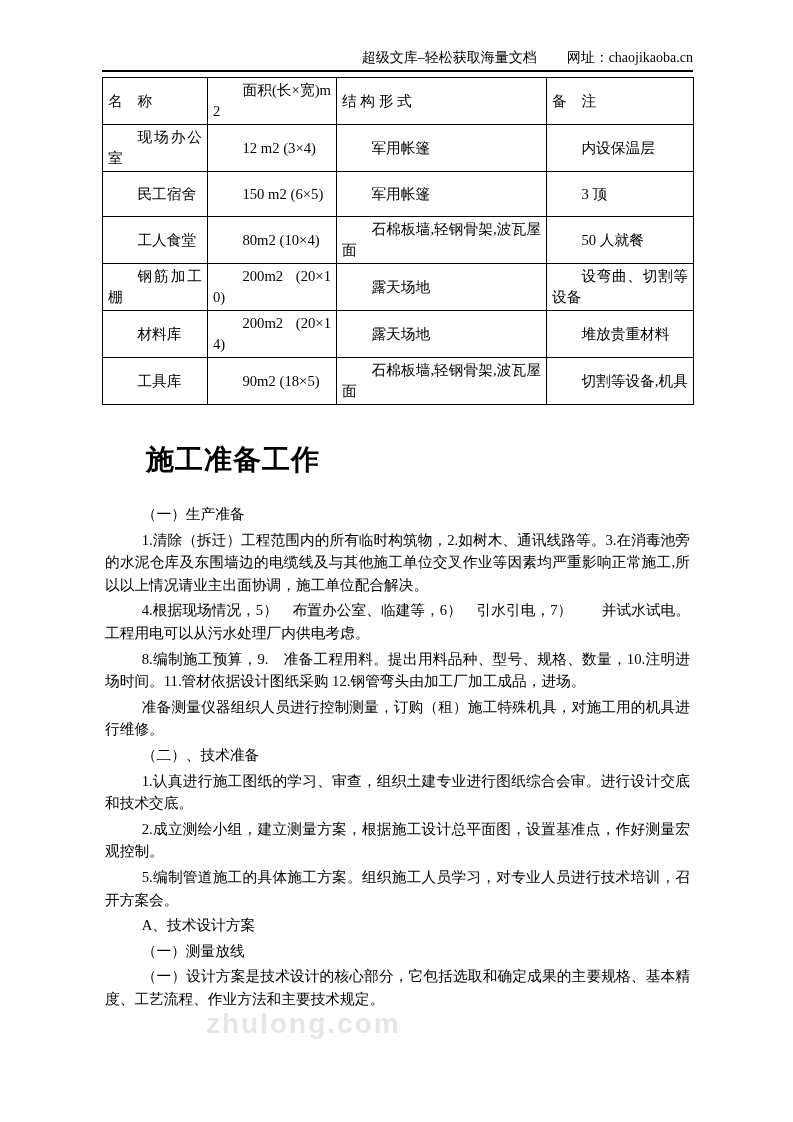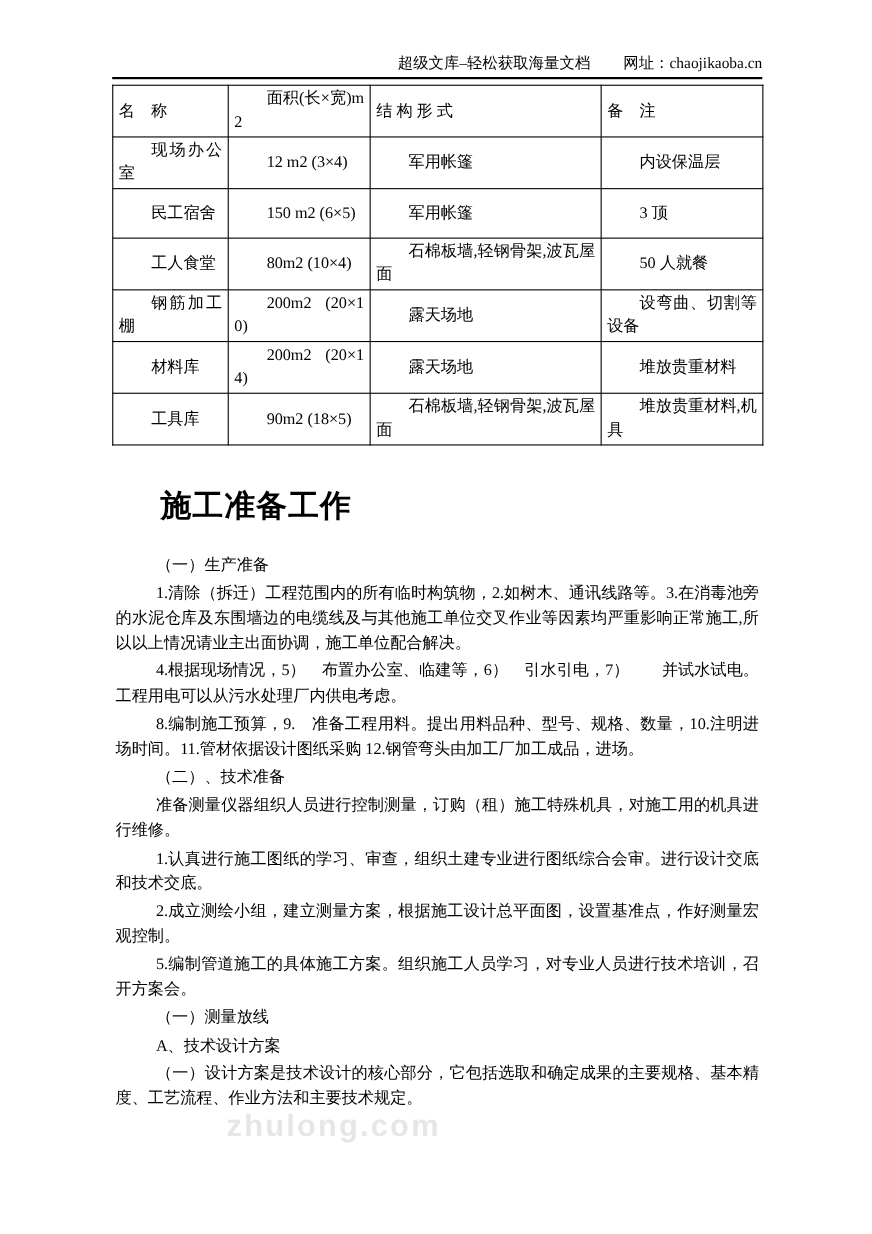--- a/index.html
+++ b/index.html
@@ -109,42 +109,42 @@
           <tr>
             <td>材料库</td>
             <td>200m2 (20×14)</td>
             <td>露天场地</td>
             <td>堆放贵重材料</td>
           </tr>
           <tr>
             <td>工具库</td>
             <td>90m2 (18×5)</td>
             <td>石棉板墙,轻钢骨架,波瓦屋面</td>
-            <td>堆放贵重材料,机具</td>
+            <td>切割等设备,机具</td>
           </tr>
         </tbody>
     </table>
 
     <h1 class="section-title" id="section1-title">施工准备工作</h1>
 
     <div>
         <p class="para">（一）生产准备</p>
         <p class="para">1.清除（拆迁）工程范围内的所有临时构筑物，2.如树木、通讯线路等。3.在消毒池旁的水泥仓库及东围墙边的电缆线及与其他施工单位交叉作业等因素均严重影响正常施工,所以以上情况请业主出面协调，施工单位配合解决。</p>
         <p class="para">4.根据现场情况，5）　布置办公室、临建等，6）　引水引电，7）　　并试水试电。工程用电可以从污水处理厂内供电考虑。</p>
         <p class="para">8.编制施工预算，9.　准备工程用料。提出用料品种、型号、规格、数量，10.注明进场时间。11.管材依据设计图纸采购 12.钢管弯头由加工厂加工成品，进场。</p>
+        <p class="para">准备测量仪器组织人员进行控制测量，订购（租）施工特殊机具，对施工用的机具进行维修。</p>
         <p class="para">（二）、技术准备</p>
-        <p class="para">准备测量仪器组织人员进行控制测量，订购（租）施工特殊机具，对施工用的机具进行维修。</p>
         <p class="para">1.认真进行施工图纸的学习、审查，组织土建专业进行图纸综合会审。进行设计交底和技术交底。</p>
         <p class="para">2.成立测绘小组，建立测量方案，根据施工设计总平面图，设置基准点，作好测量宏观控制。</p>
         <p class="para">5.编制管道施工的具体施工方案。组织施工人员学习，对专业人员进行技术培训，召开方案会。</p>
       </div>
 
 
     <div>
+        <p class="para">A、技术设计方案</p>
         <p class="para">（一）测量放线</p>
-        <p class="para">A、技术设计方案</p>
         <p class="para">（一）设计方案是技术设计的核心部分，它包括选取和确定成果的主要规格、基本精度、工艺流程、作业方法和主要技术规定。</p>
       </div>
 
   </div>
 
   <div class="watermark">zhulong.com</div>
 </div>
 
 </body></html>

